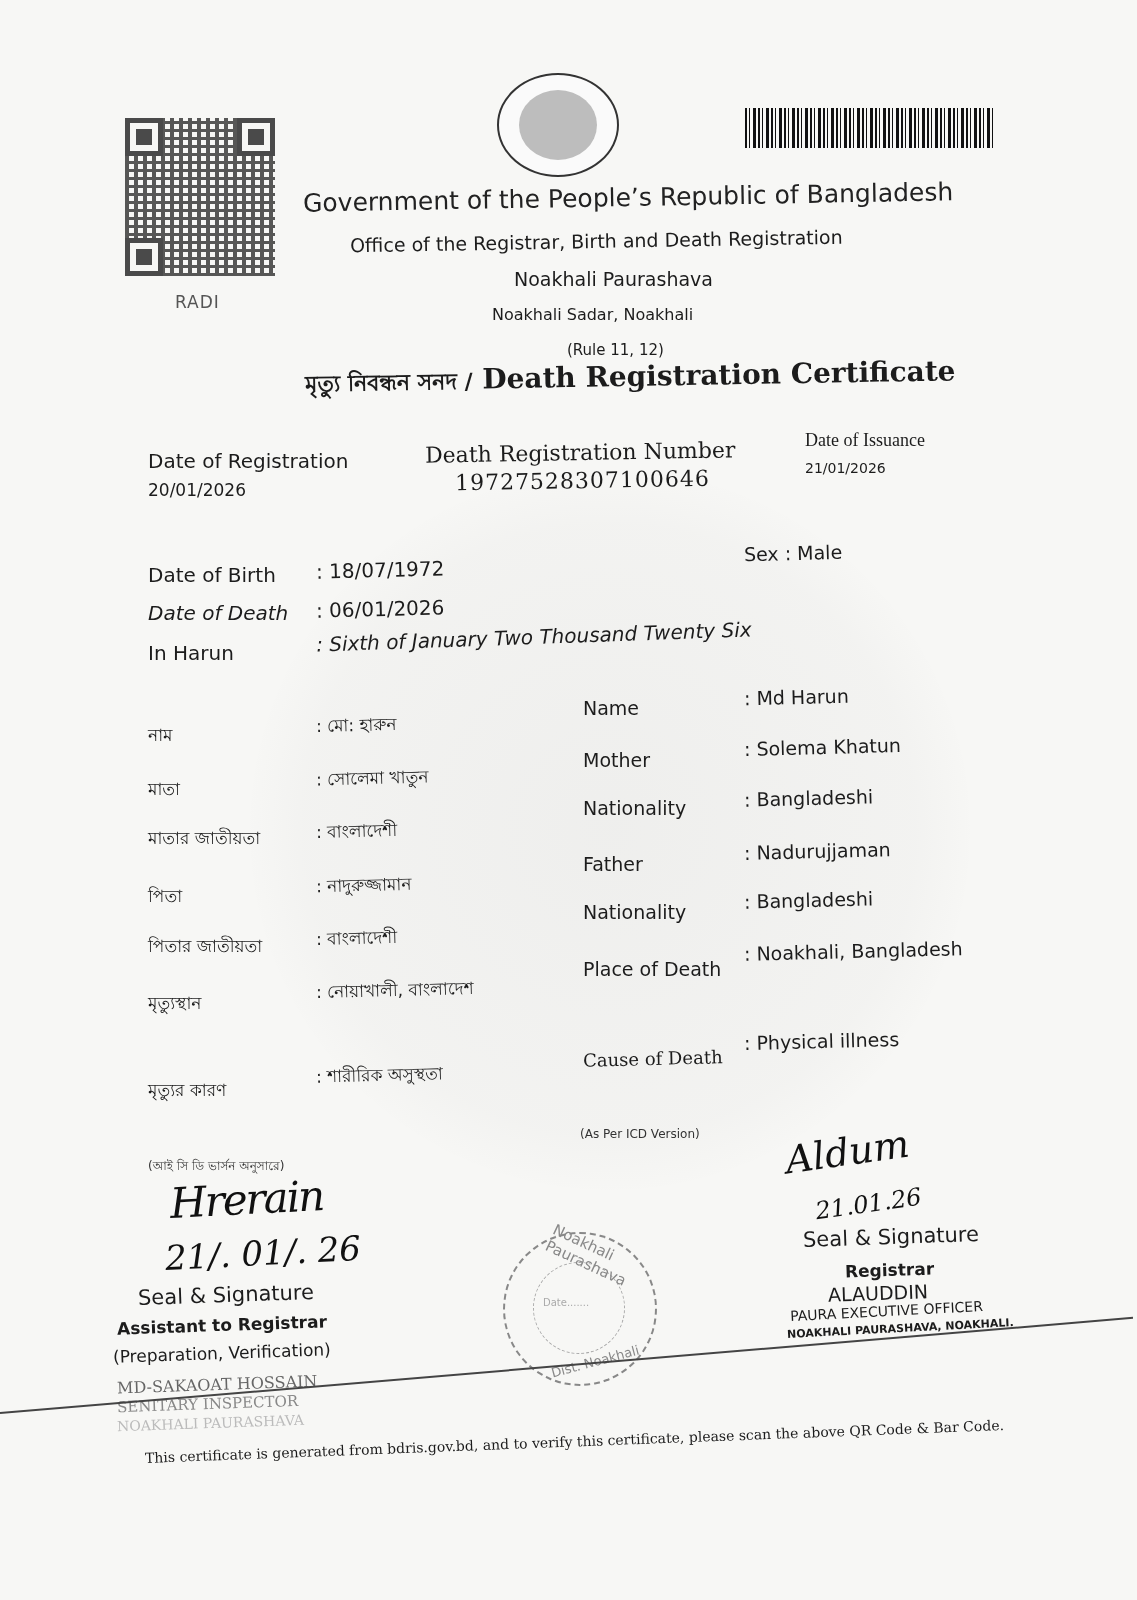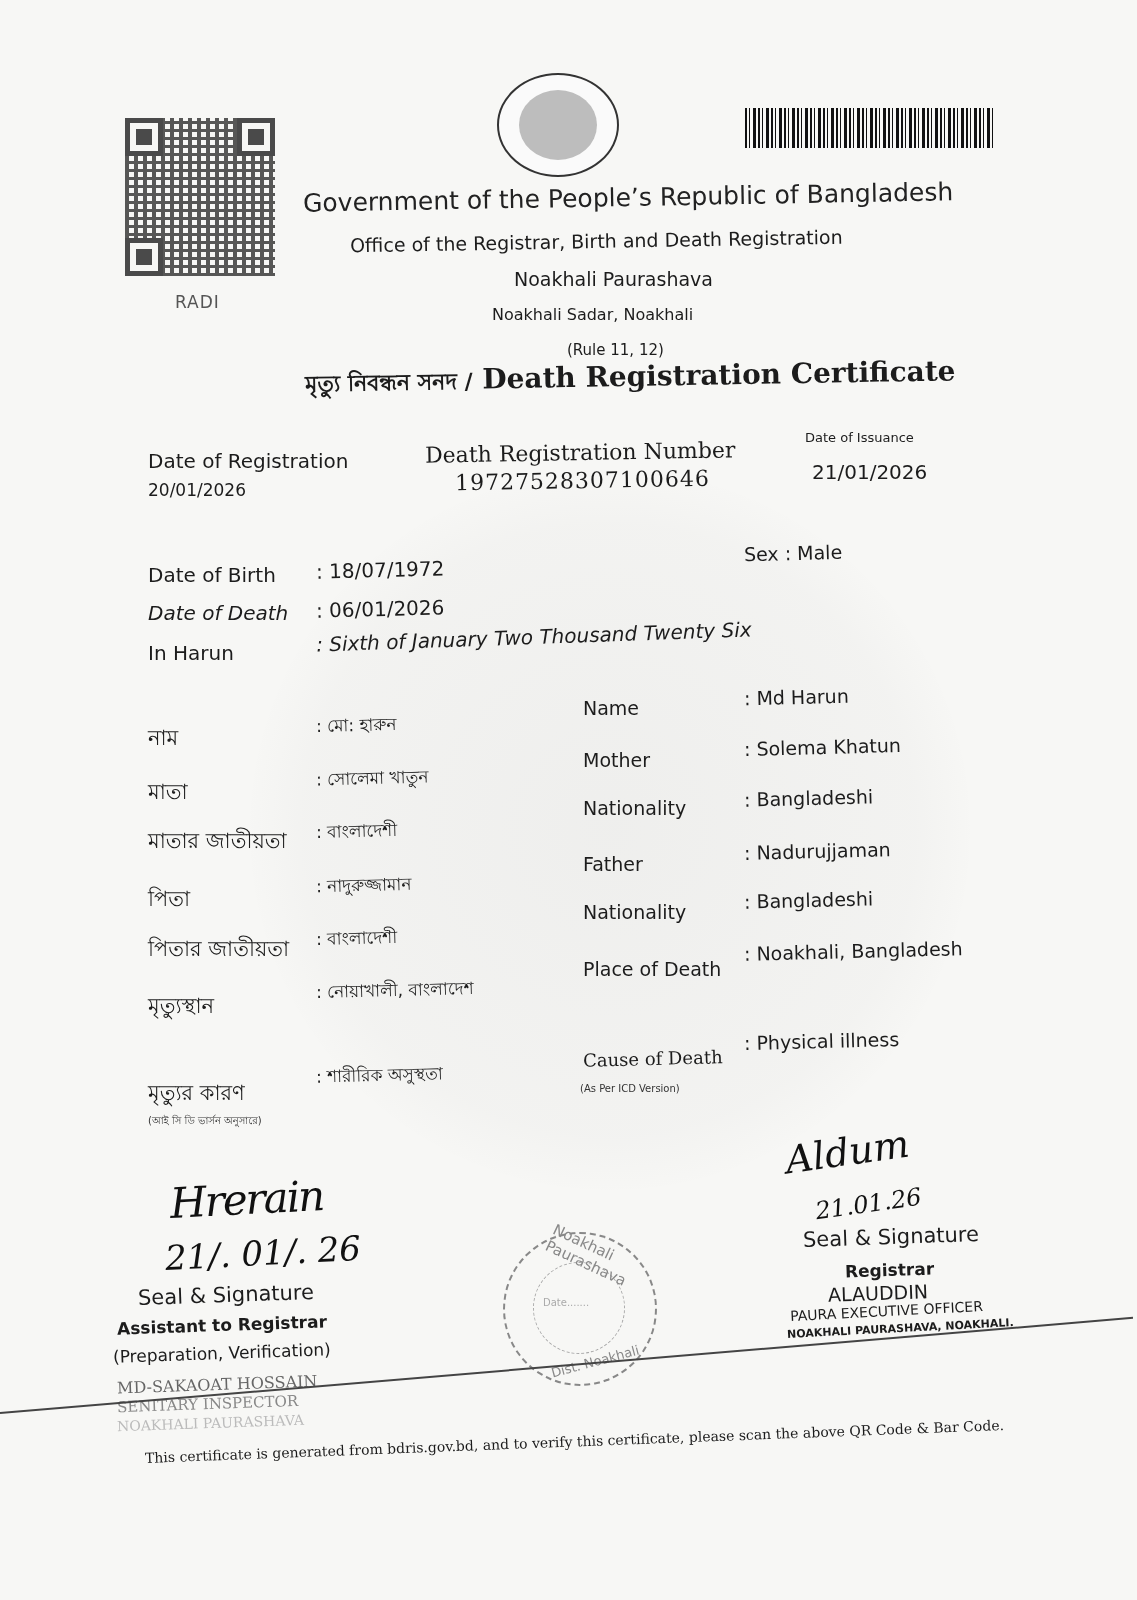--- a/index.html
+++ b/index.html
@@ -47,38 +47,38 @@
   .office { left: 350px; top: 230px; font-size: 19px; transform: rotate(-1deg); }
   .pourashava { left: 514px; top: 268px; font-size: 19px; }
   .sadar { left: 492px; top: 305px; font-size: 16px; }
   .rule { left: 567px; top: 341px; font-size: 15px; }
   .cert-title { left: 305px; top: 360px; font-size: 28px; font-weight: bold; font-family: "DejaVu Serif", serif; transform: rotate(-1deg); }
   .cert-title .bn { font-family: "DejaVu Sans", sans-serif; font-size: 22px; font-weight: bold; }
   .reg-date-lbl { left: 148px; top: 449px; font-size: 20px; }
   .reg-date-val { left: 148px; top: 480px; font-size: 17px; }
   .drn-lbl { left: 425px; top: 440px; font-size: 22px; font-family: "DejaVu Serif", serif; transform: rotate(-1deg); }
   .drn-val { left: 455px; top: 468px; font-size: 22px; font-family: "DejaVu Serif", serif; transform: rotate(-1deg); letter-spacing: 1px; }
-  .iss-lbl { left: 805px; top: 430px; font-size: 13px; }
-  .iss-val { left: 805px; top: 460px; font-size: 20px; margin-left: 7px; }
+  .iss-lbl { left: 805px; top: 430px; font-size: 18px; font-family: Liberation Serif, serif; }
+  .iss-val { left: 805px; top: 460px; font-size: 14px; }
 
   .dob-lbl { left: 148px; top: 563px; font-size: 20px; }
   .dob-val { left: 316px; top: 558px; font-size: 20px; }
   .dod-lbl { left: 148px; top: 601px; font-size: 20px; font-style: italic; }
   .dod-val { left: 316px; top: 597px; font-size: 20px; }
   .inword-lbl { left: 148px; top: 641px; font-size: 20px; }
   .inword-val { left: 316px; top: 625px; font-size: 20px; font-style: italic; transform: rotate(-2deg); }
   .sex { left: 744px; top: 542px; font-size: 19px; }
 
-  .bn-lbl { font-size: 21px; left: 148px; }
+  .bn-lbl { font-size: 17px; left: 148px; }
   .bn-val { font-size: 17px; left: 316px; }
   .en-lbl { font-size: 19px; left: 583px; }
   .en-val { font-size: 19px; left: 744px; }
   .r1 { transform: rotate(-1.5deg); }
 
-  .small-note { font-size: 10px; color: #333; }
+  .small-note { font-size: 12px; color: #333; margin-top: 44px; }
 
   .sig {
     position: absolute; font-family: "DejaVu Serif", serif; font-style: italic; color: #111;
   }
   .sig-left-scrawl { left: 170px; top: 1175px; font-size: 42px; transform: rotate(-3deg); letter-spacing: -2px; }
   .sig-left-date { left: 165px; top: 1233px; font-size: 34px; transform: rotate(-3deg); }
   .sig-right-scrawl { left: 785px; top: 1130px; font-size: 38px; transform: rotate(-8deg); }
   .sig-right-date { left: 815px; top: 1190px; font-size: 24px; transform: rotate(-8deg); }
 
   .seal-l1 { left: 138px; top: 1283px; font-size: 21px; transform: rotate(-2deg); }

